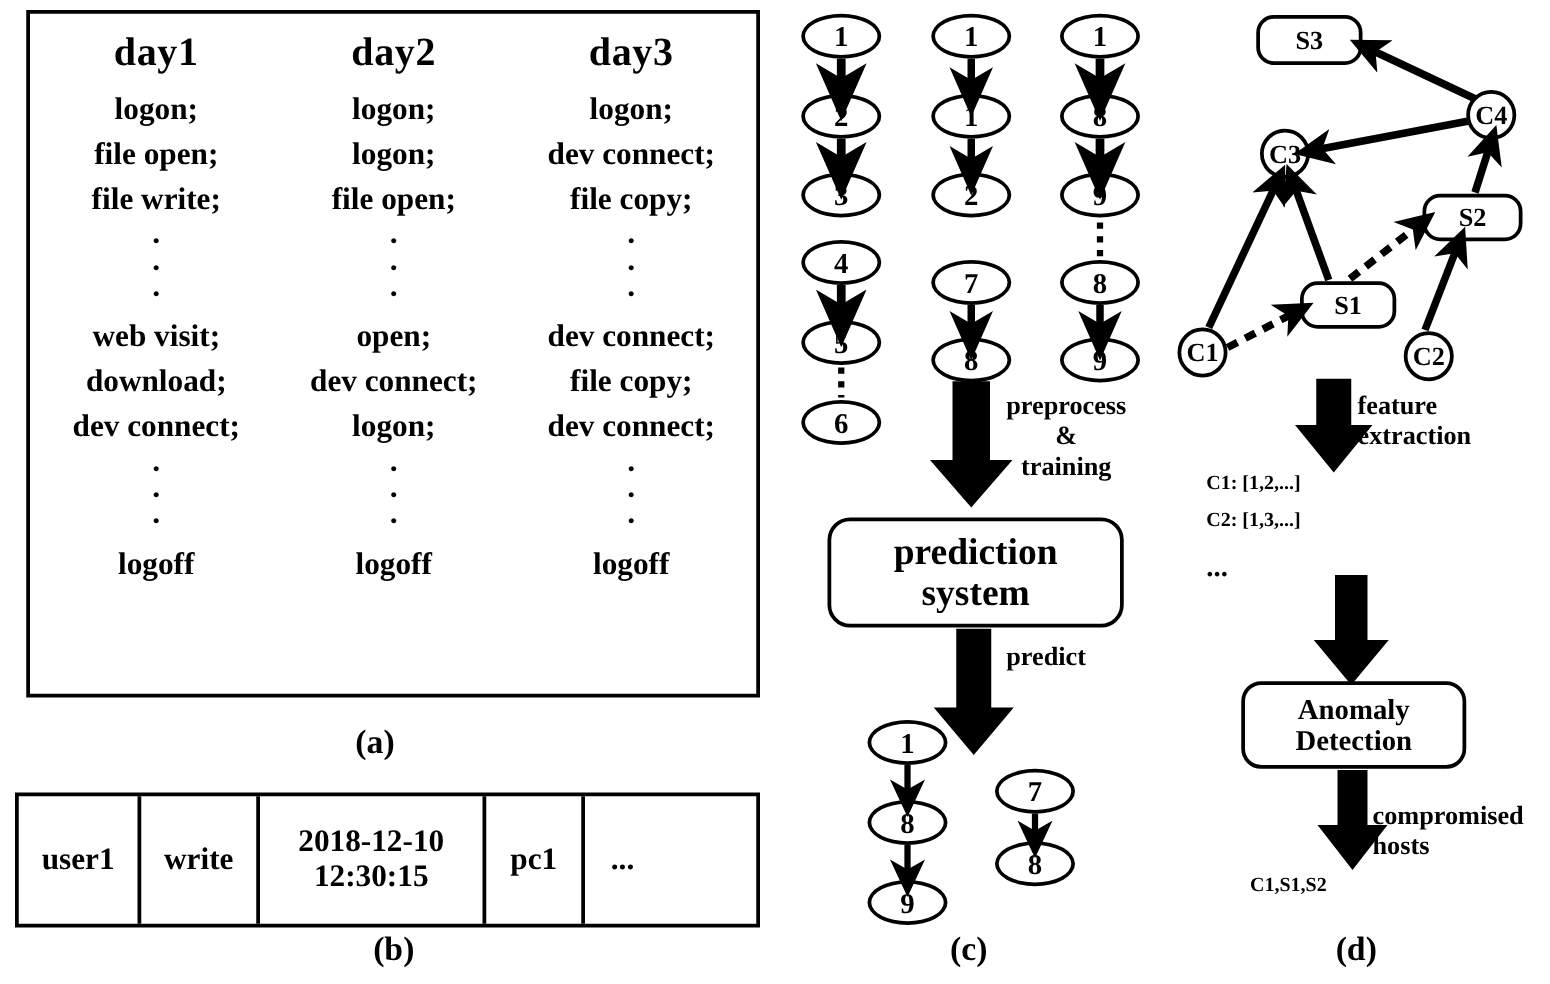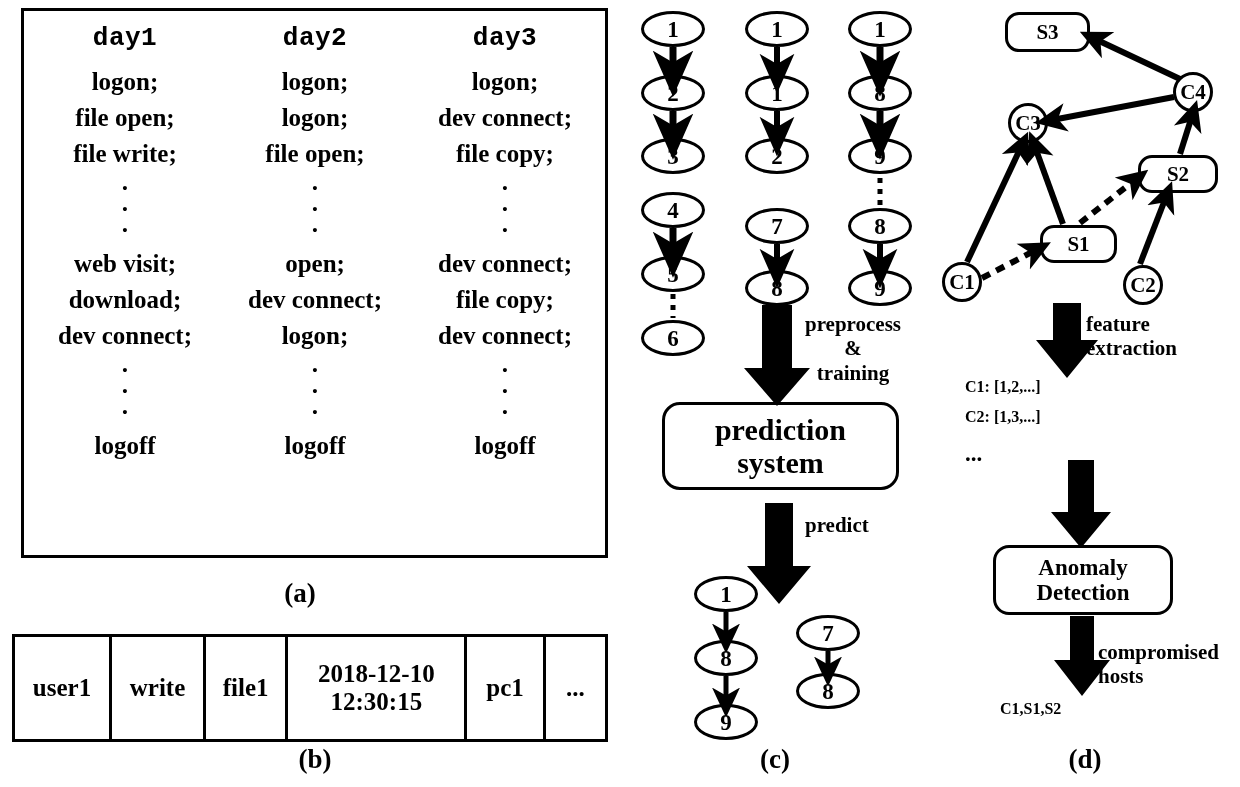--- a/index.html
+++ b/index.html
@@ -40,25 +40,24 @@
     width: 190px;
     text-align: center;
     font-weight: bold;
     font-size: 25px;
     line-height: 1.0;
   }
   #log-col-0 { left: 6px; }
   #log-col-1 { left: 196px; }
   #log-col-2 { left: 386px; }
   .log-col .day-title {
-    font-size: 26px;
+    font-size: 32px;
     font-weight: bold;
     margin-bottom: 18px;
     letter-spacing: 0.5px;
-    font-family: Liberation Mono, monospace;
   }
   .log-col .log-entry {
     font-size: 25px;
     font-weight: bold;
     white-space: nowrap;
     margin: 11px 0;
   }
   .log-col .vdots {
     font-size: 25px;
     font-weight: bold;
@@ -125,21 +124,21 @@
     background: #fff;
     display: flex;
     align-items: center;
     justify-content: center;
     text-align: center;
     font-weight: bold;
     line-height: 1.1;
     white-space: pre-line;
   }
   #prediction-system-box {
-    left: 662px; top: 402px;
+    left: 662px; top: 414px;
     width: 237px; height: 88px;
     font-size: 30px;
   }
   #anomaly-detection-box {
     left: 993px; top: 545px;
     width: 180px; height: 70px;
     font-size: 23px;
     border-radius: 16px;
   }
 
@@ -263,21 +262,20 @@
         </div>
       <div class="log-entry">logoff</div>
     </div>
   </div>
 
   <div class="panel-caption" style="left:260px; top:578px;">(a)</div>
 
   <div class="abs" id="panel-b-table">
     <div class="bcell" style="width:98px;">user1</div>
     <div class="bcell" style="width:95px;">write</div>
-    <div class="bcell" style="width:83px;">file1</div>
     <div class="bcell" style="width:181px;">2018-12-10
 12:30:15</div>
     <div class="bcell" style="width:79px;">pc1</div>
     <div class="bcell" style="width:60px;">...</div>
   </div>
 
   <div class="panel-caption" style="left:275px; top:744px;">(b)</div>
 
   <div class="enode" style="left:641px; top:11px;">1</div>
   <div class="enode" style="left:641px; top:75px;">2</div>

